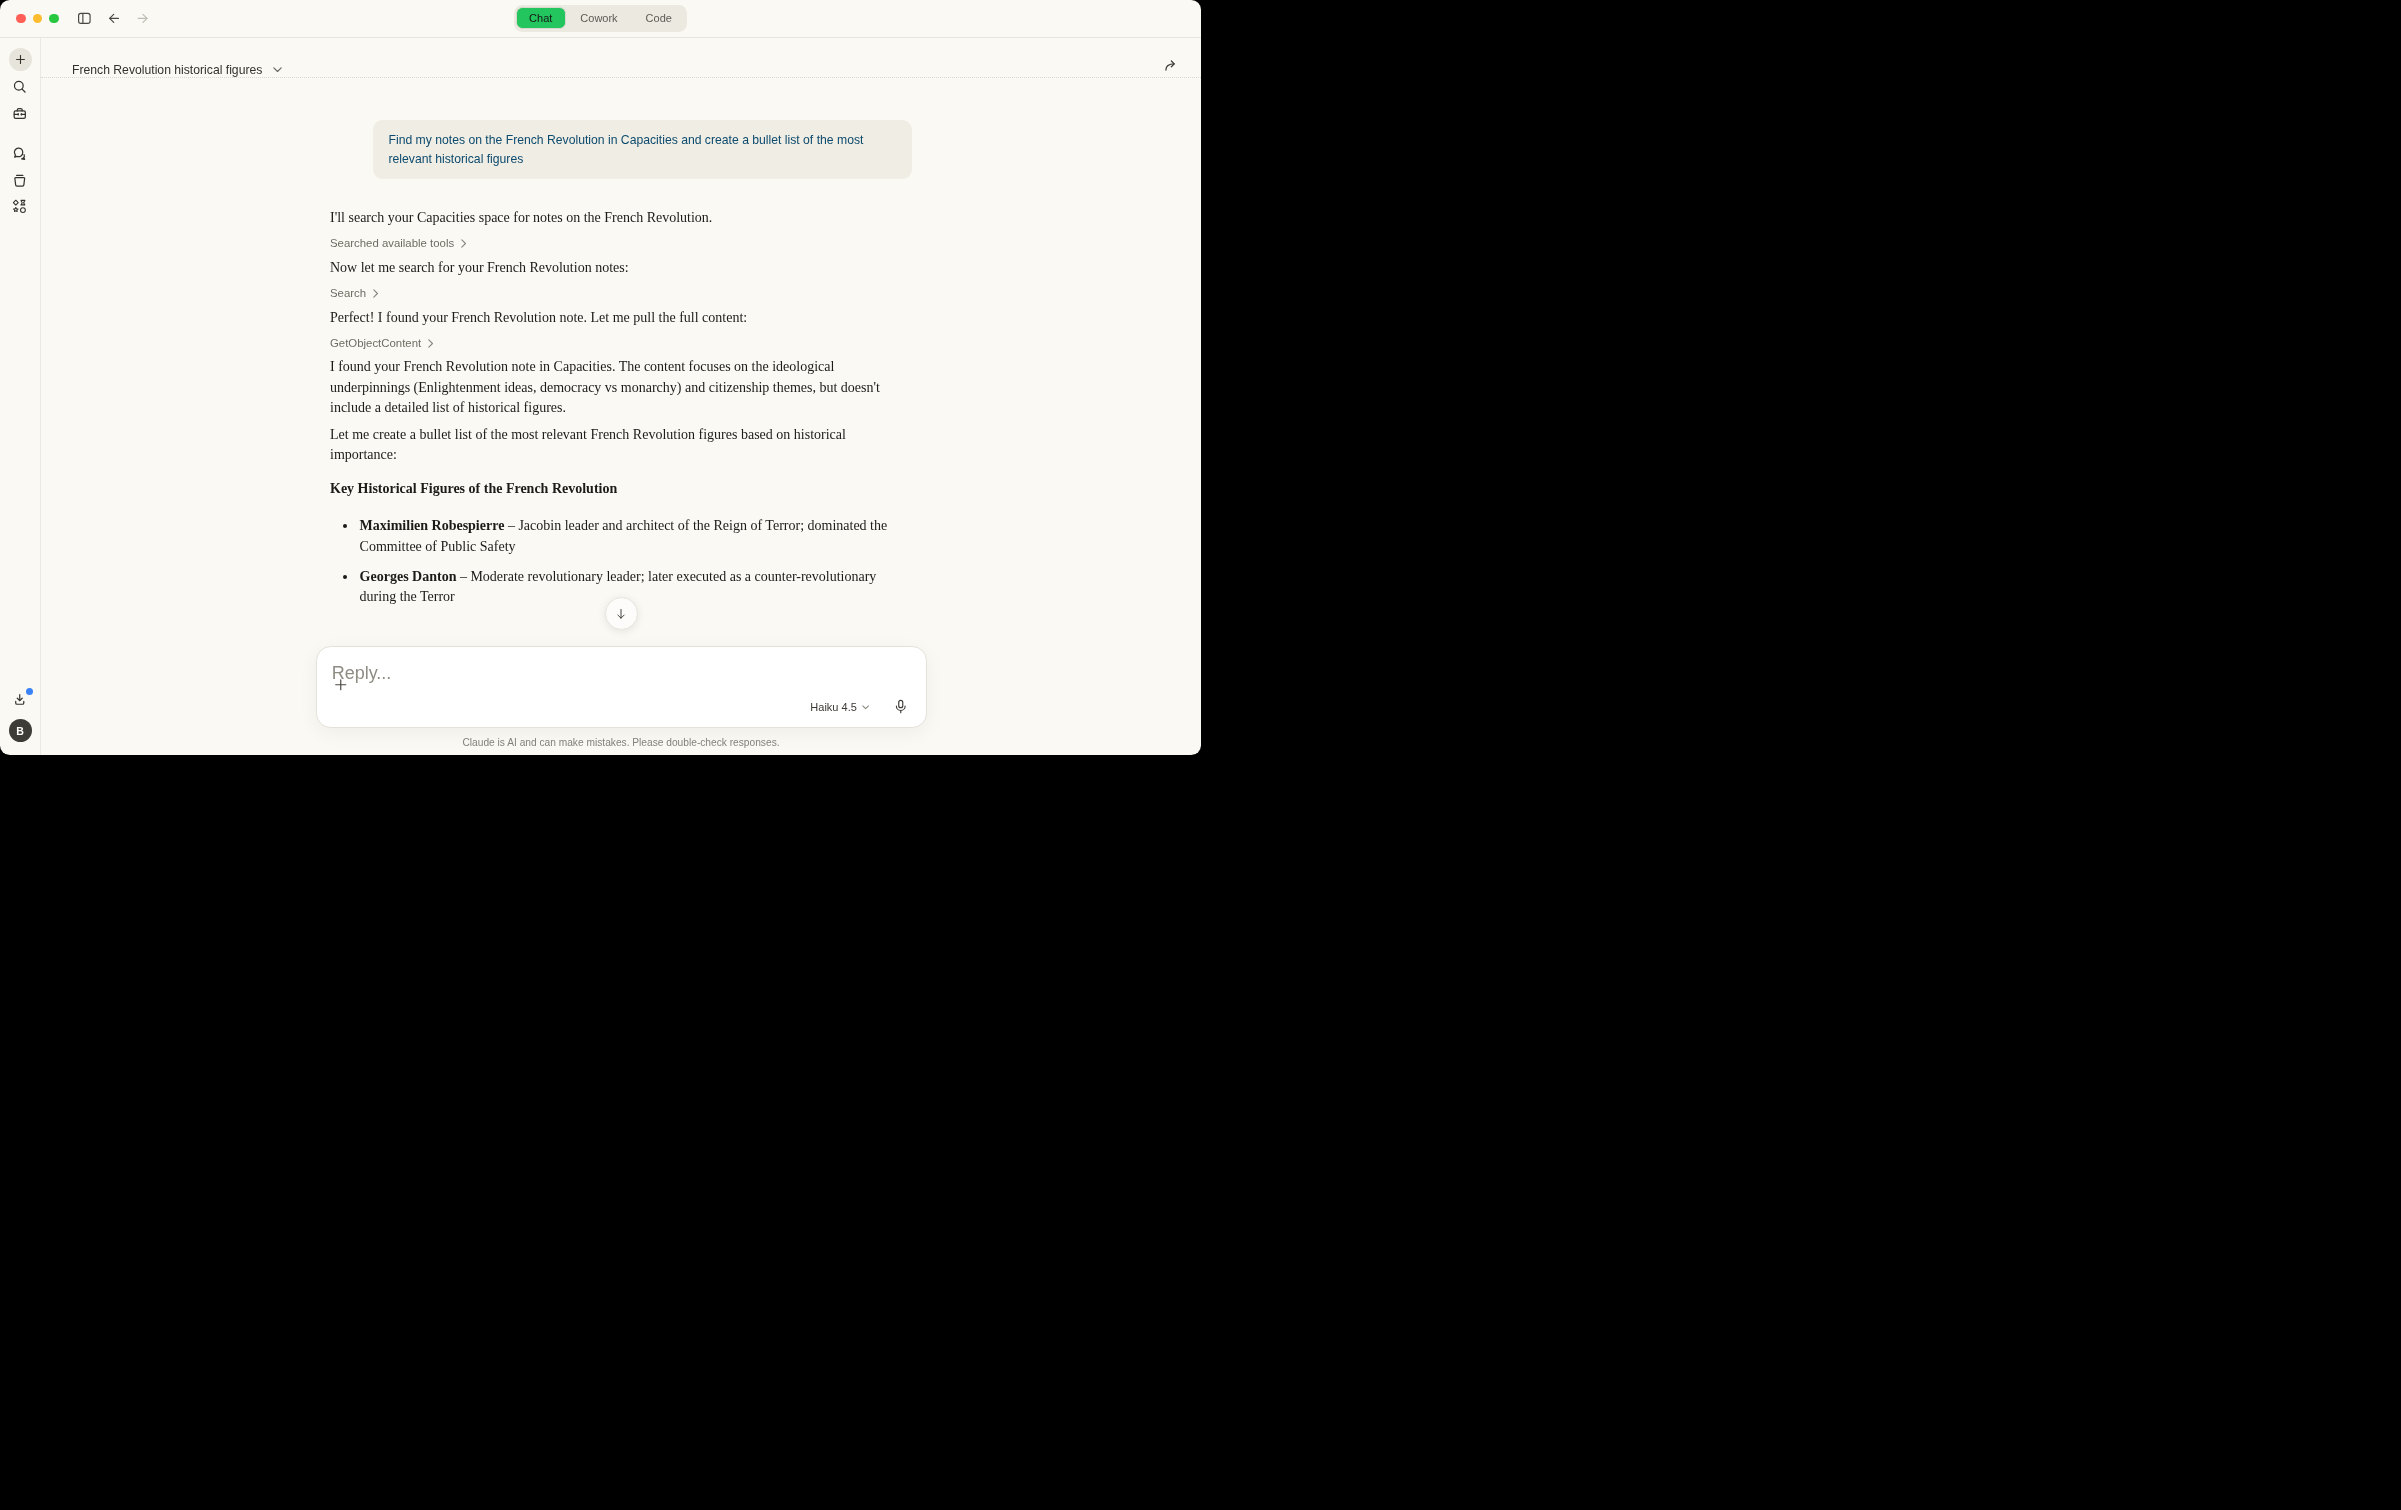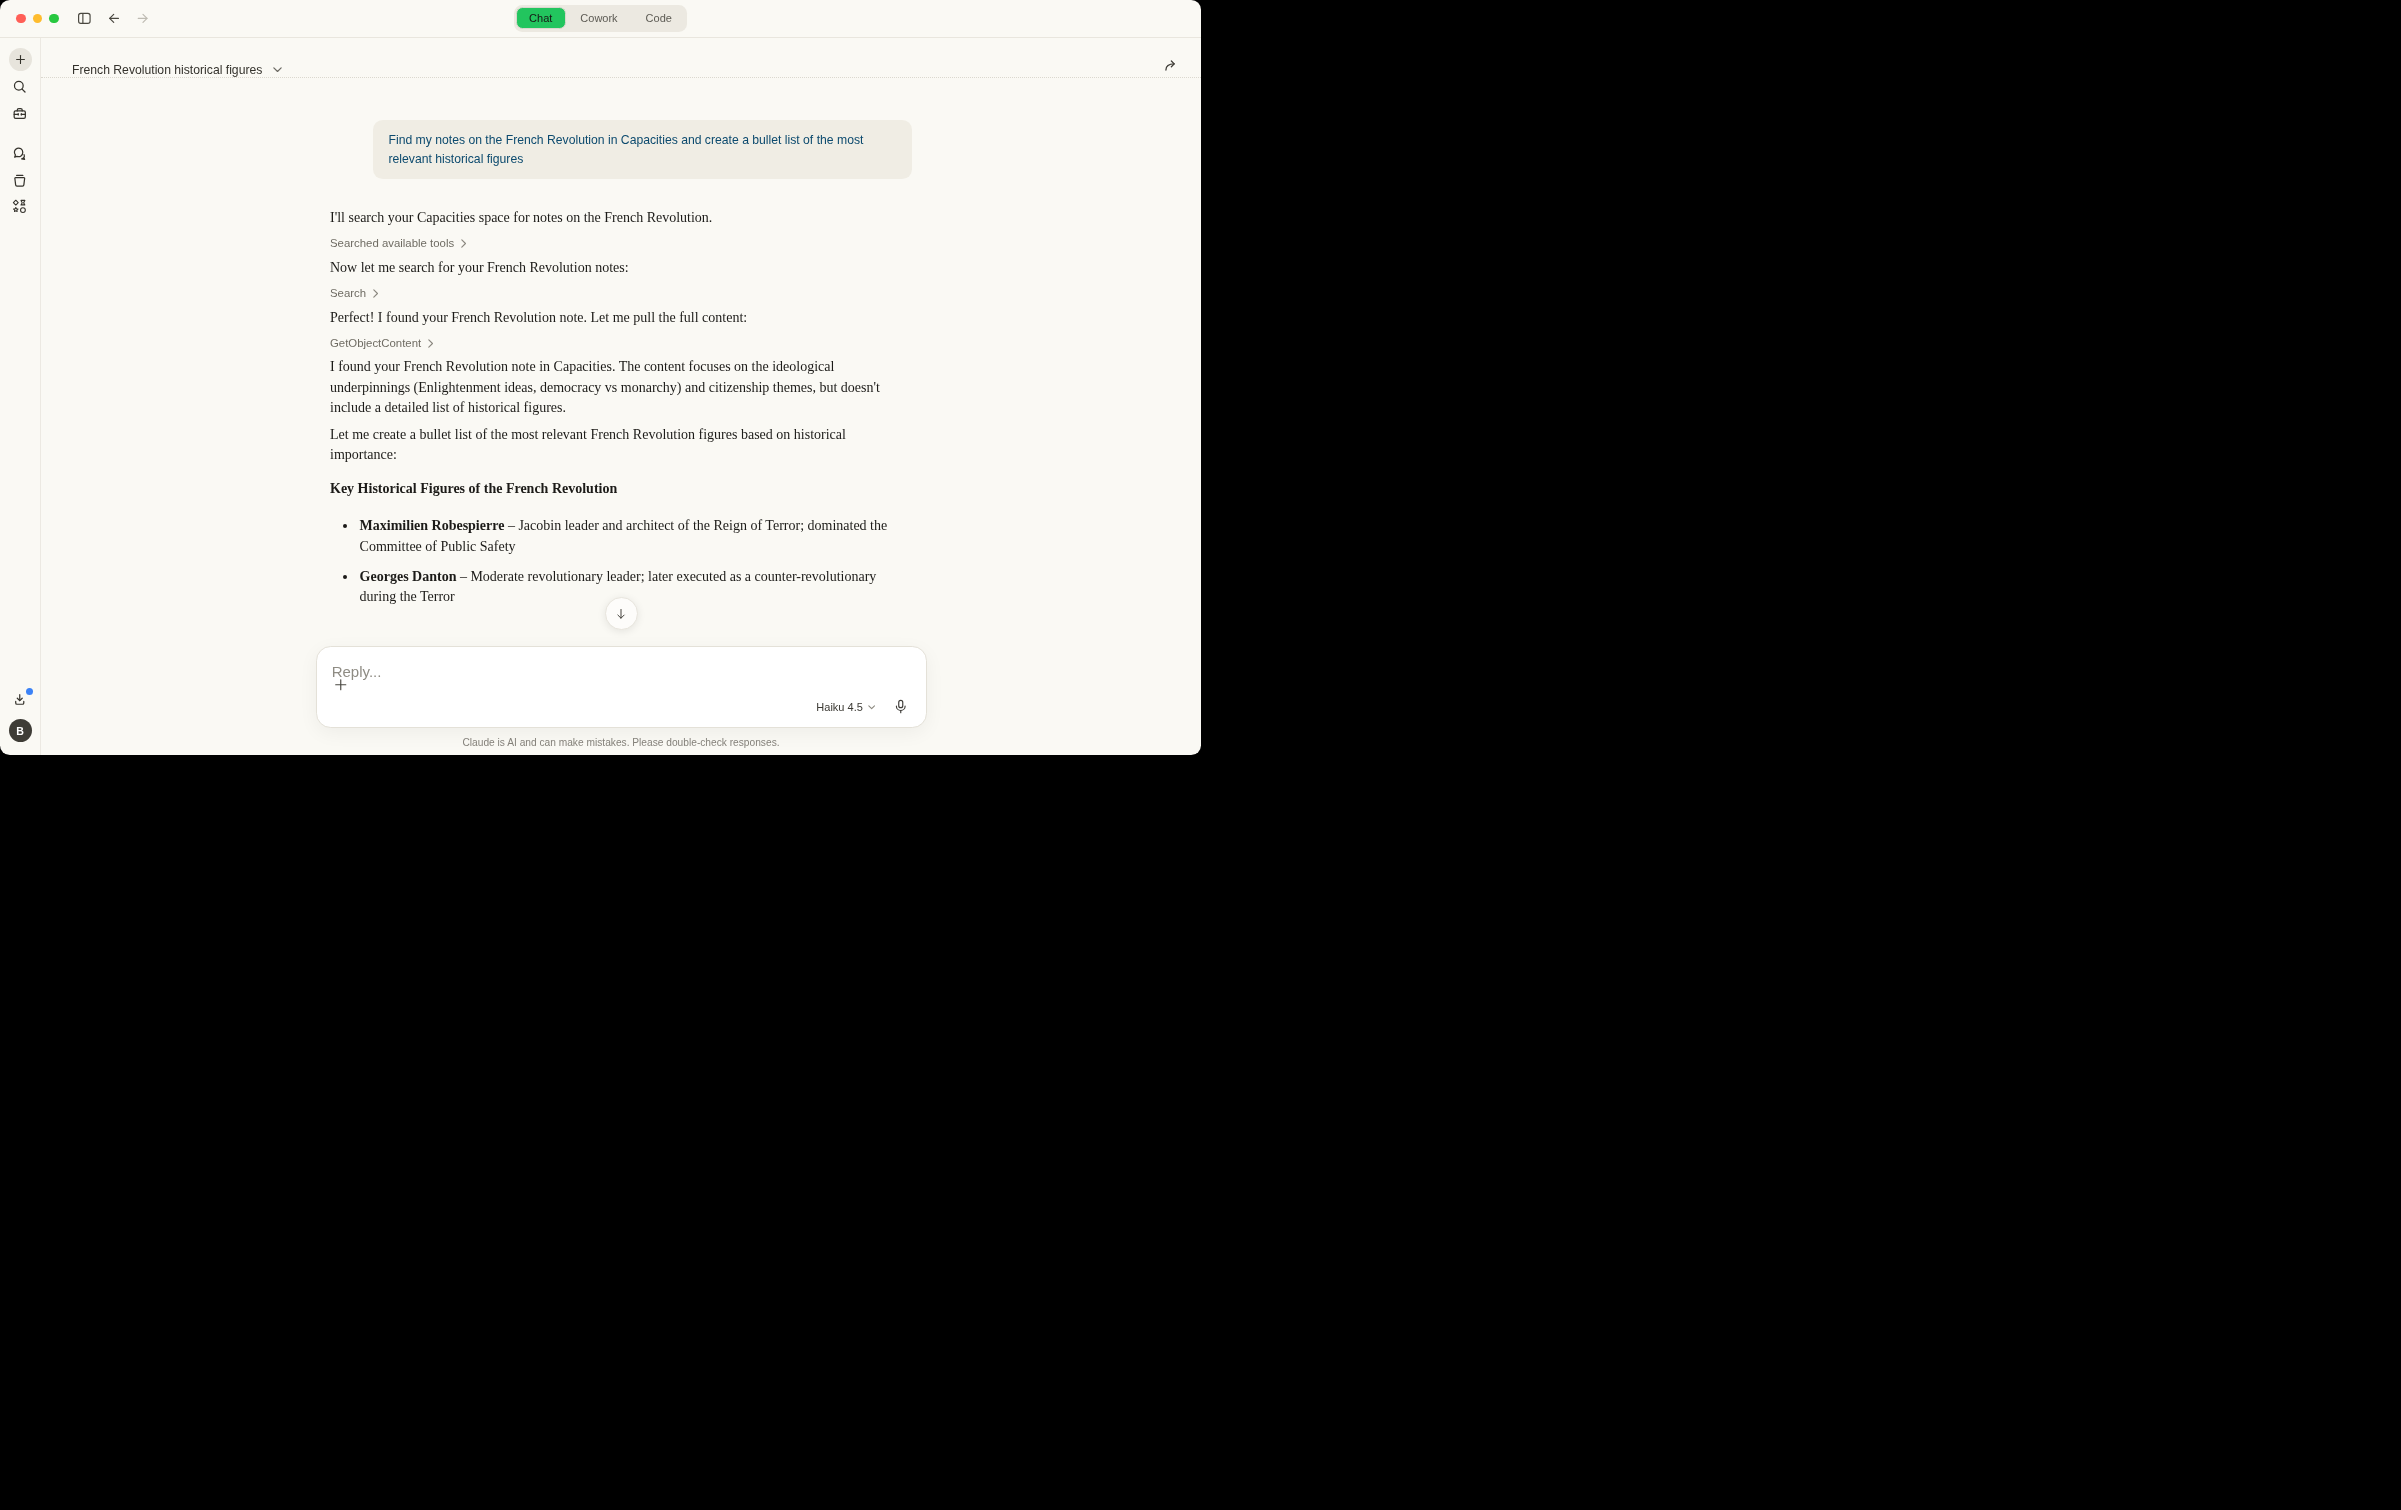--- a/index.html
+++ b/index.html
@@ -108,31 +108,31 @@
     display:flex; align-items:center; justify-content:center;
     color:#3F3D37; cursor:pointer; z-index:5;
   }
   
   .composer{
     position:absolute; left:calc(50% - 305px); top:608px; width:611px; height:82px;
     background:#FFFFFF; border:0.8px solid #E4E1D8; border-radius:14.7px;
     box-shadow:0 4.9px 19.6px rgba(0,0,0,.05); z-index:6; cursor:text;
   }
   .reply-placeholder{
-    position:absolute; left:14.7px; top:15.5px; font-size:15px; color:#8F8C84;
+    position:absolute; left:14.7px; top:15.5px; font-size:18px; color:#8F8C84;
   }
   .composer-row{
     position:absolute; left:14.7px; right:16.3px; bottom:10.6px;
     display:flex; align-items:center;
   }
   .attach-btn{
     background:none; border:none; color:#4A4842; cursor:pointer;
     display:flex; padding:1.6px;
   }
-  .composer-right{ margin-left:auto; display:flex; align-items:center; gap:16px;margin-top:45px; }
+  .composer-right{ margin-left:auto; display:flex; align-items:center; gap:22px;margin-top:45px; }
   .model-btn{
     background:none; border:none; font-family:inherit; font-size:11px; color:#3B3933;
     display:flex; align-items:center; gap:4.9px; cursor:pointer;
   }
   .model-btn .chev{ color:#8B887F; display:flex; margin-top:1.6px; }
   .mic-btn{ background:none; border:none; color:#3F3D39; cursor:pointer; display:flex; padding:1.6px; }
   
   .footer{
     position:absolute; left:0; right:0; top:699px; text-align:center;
     font-size:10.2px; color:#84817A; z-index:6;

